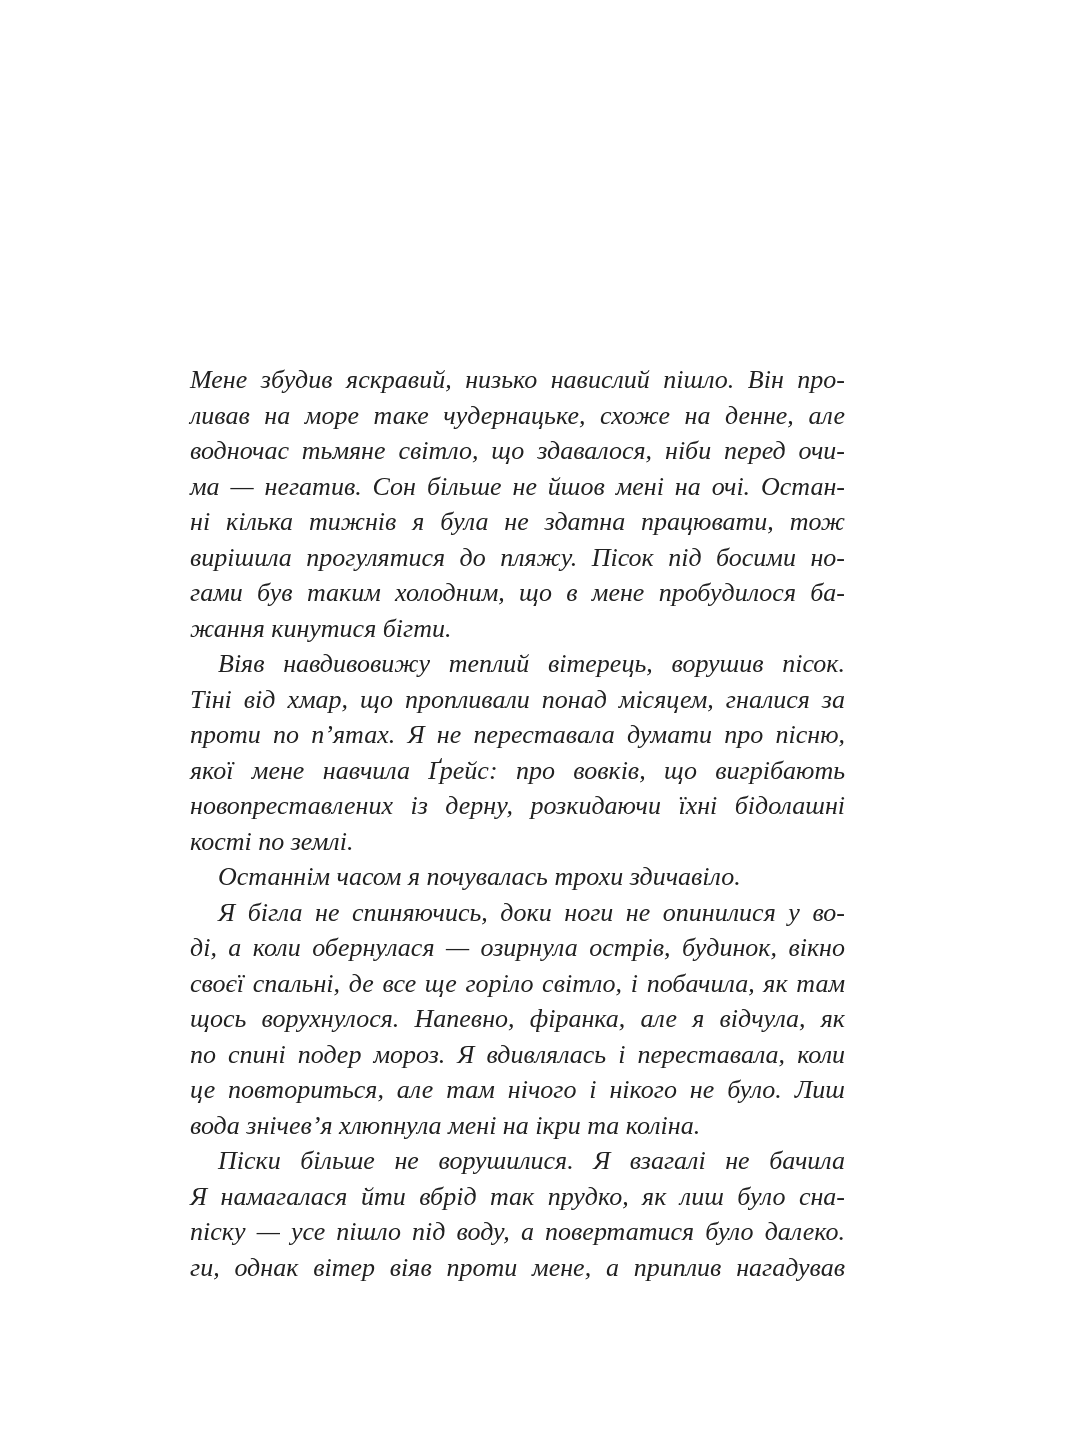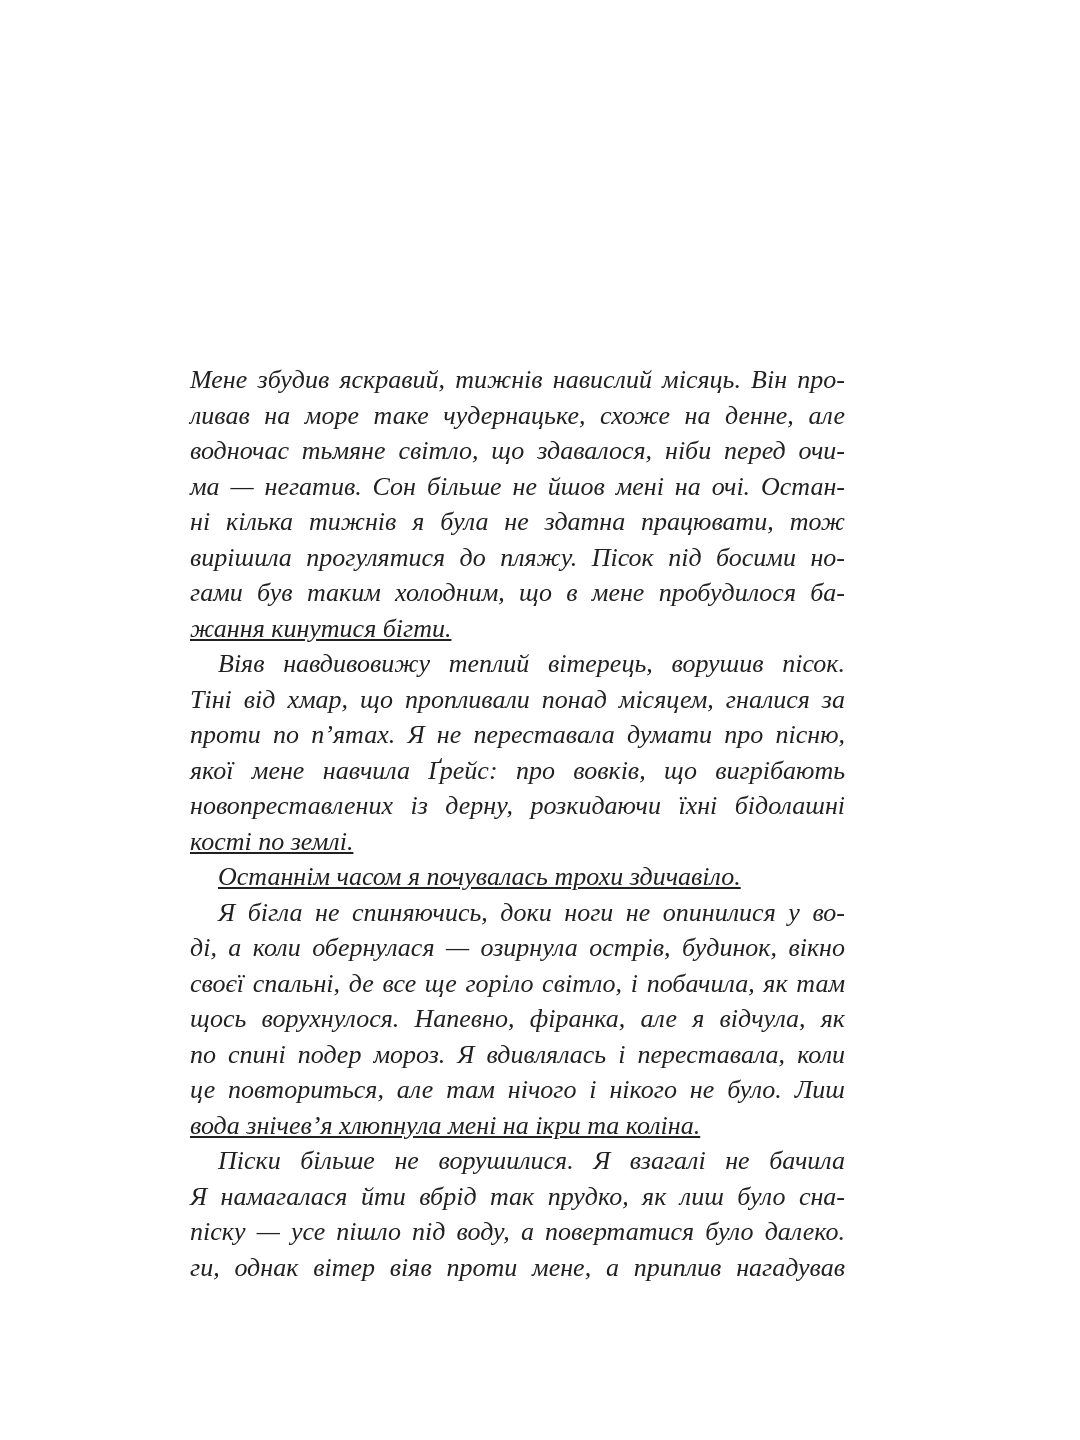--- a/index.html
+++ b/index.html
@@ -35,33 +35,32 @@
   .paragraph {
     margin: 0;
     padding: 0;
   }
   .line {
     text-align: justify;
     text-align-last: justify;
   }
   .line.para-end {
     text-align-last: left;
-    text-decoration: underline;
   }
   .line.indent {
     text-indent: 28px;
   }
 </style>
 </head>
 <body style="background: rgb(255, 255, 255);">
 
 <div class="page">
   <div class="text-block" id="text-block" style="color: rgb(33, 33, 33);">
       <div class="paragraph">
-        <div class="line">Мене збудив яскравий, тижнів навислий місяць. Він про-</div>
+        <div class="line">Мене збудив яскравий, низько навислий пішло. Він про-</div>
         <div class="line">ливав на море таке чудернацьке, схоже на денне, але</div>
         <div class="line">водночас тьмяне світло, що здавалося, ніби перед очи-</div>
         <div class="line">ма — негатив. Сон більше не йшов мені на очі. Остан-</div>
         <div class="line">ні кілька тижнів я була не здатна працювати, тож</div>
         <div class="line">вирішила прогулятися до пляжу. Пісок під босими но-</div>
         <div class="line">гами був таким холодним, що в мене пробудилося ба-</div>
         <div class="line para-end">жання кинутися бігти.</div>
       </div>
       <div class="paragraph">
         <div class="line indent">Віяв навдивовижу теплий вітерець, ворушив пісок.</div>

